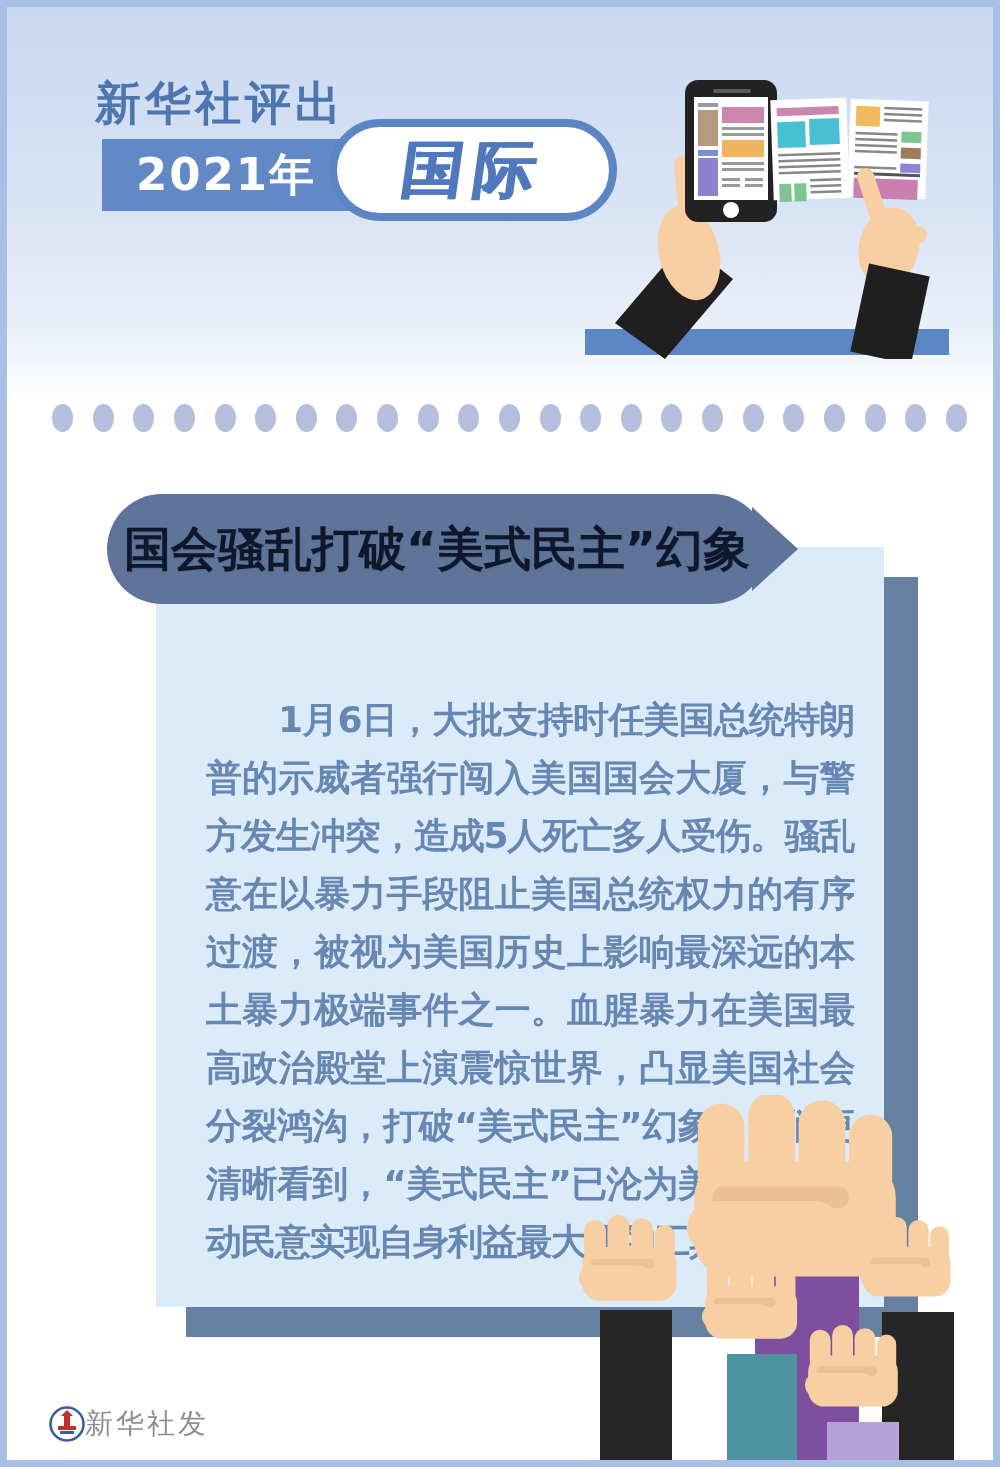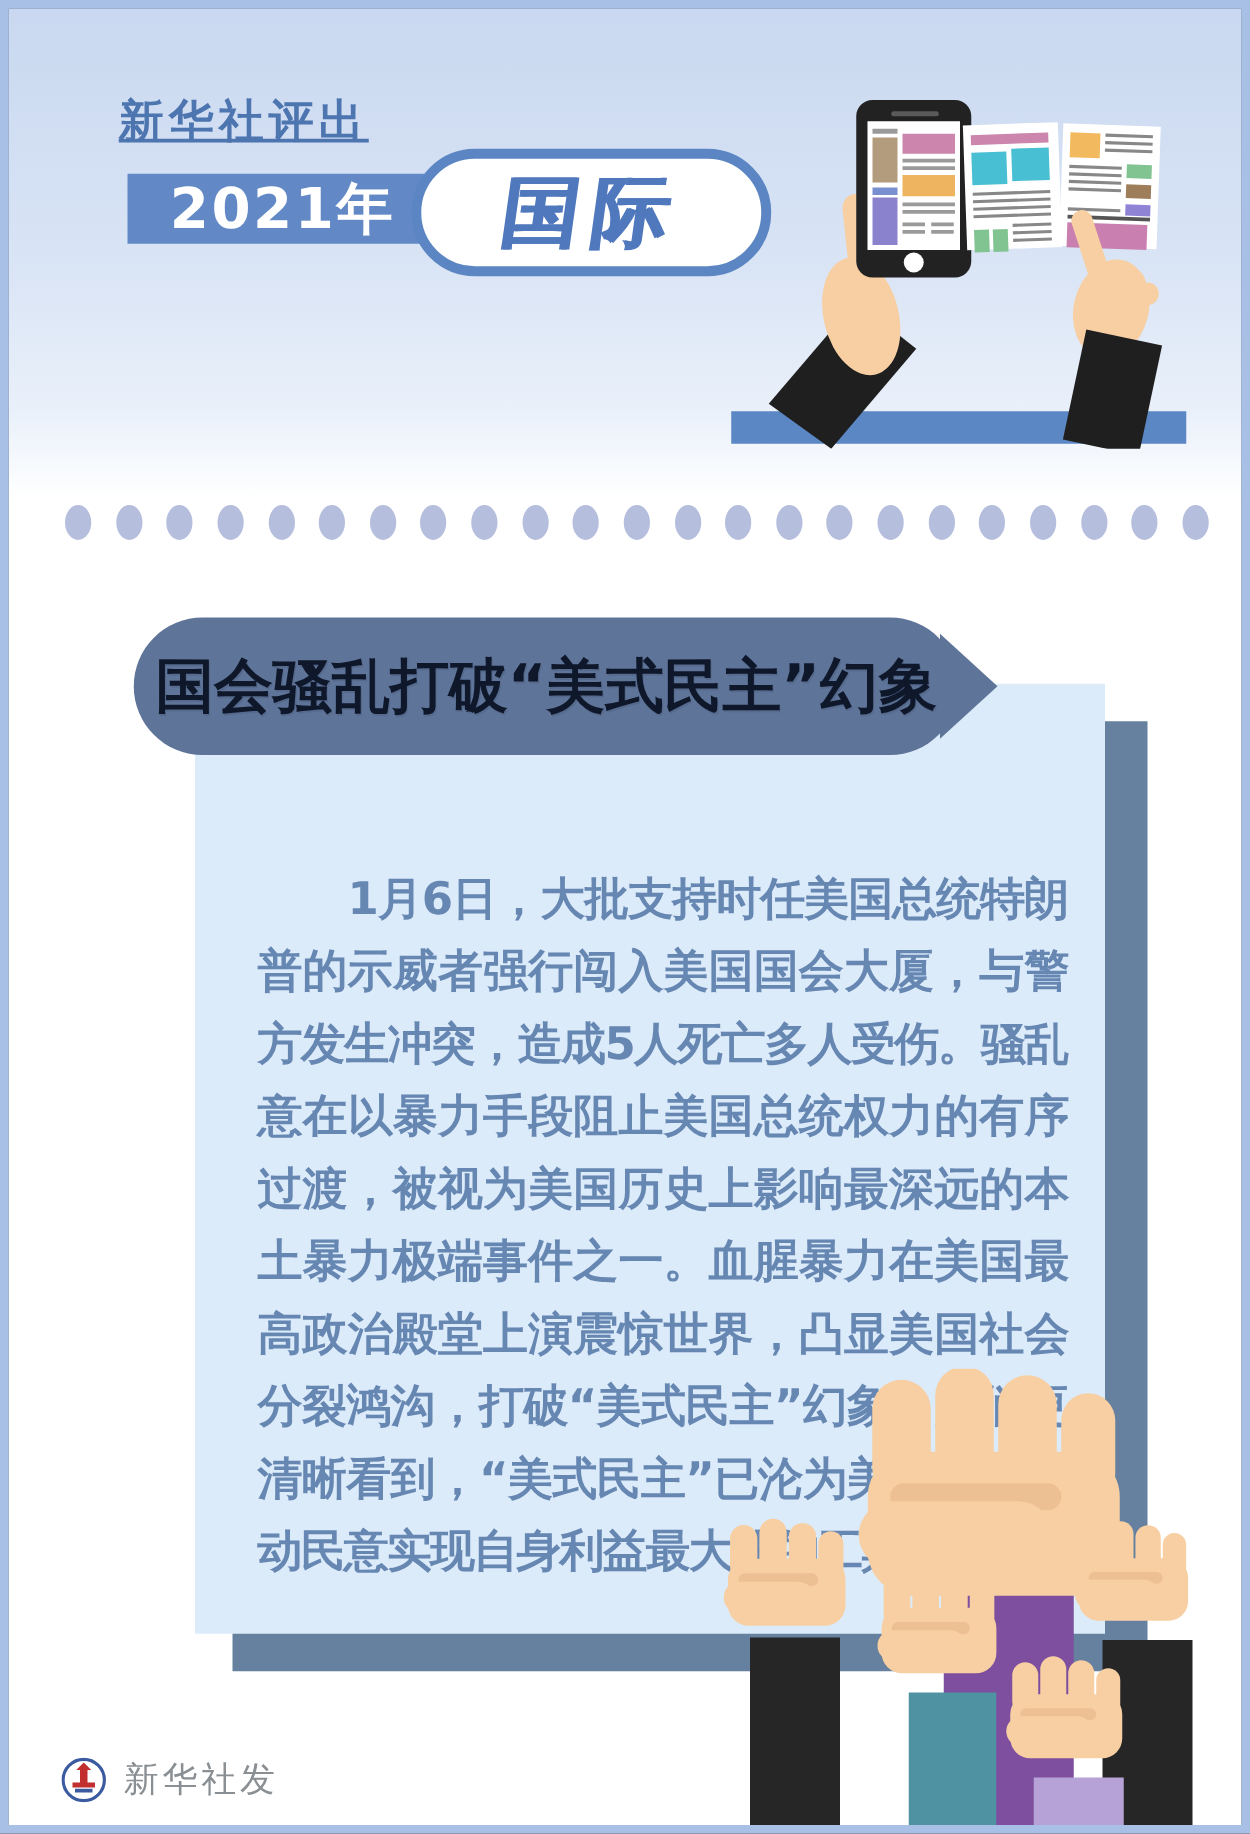--- a/index.html
+++ b/index.html
@@ -3,22 +3,22 @@
 <meta charset="utf-8">
 <style>
   html,body{margin:0;padding:0;background:#666;}
   .poster{
     position:relative;width:1000px;height:1467px;margin:0 auto;
     box-sizing:border-box;border:7px solid #a9c0e6;overflow:hidden;
     background:linear-gradient(180deg,#c9d8f0 0%,#d9e4f5 14%,#e9f0fa 22%,#ffffff 27%,#ffffff 100%);
     font-family:"DejaVu Sans","Liberation Sans",sans-serif;
   }
   
-  .brand{position:absolute;left:88px;top:66px;font-size:36px;font-weight:bold;color:#4d75af;letter-spacing:4px;text-decoration:underline;}
-  .year-bar{position:absolute;left:95px;top:132px;width:248px;height:56px;background:#6289c5;
+  .brand{position:absolute;left:88px;top:66px;font-size:46px;font-weight:bold;color:#4d75af;letter-spacing:4px;}
+  .year-bar{position:absolute;left:95px;top:132px;width:248px;height:72px;background:#6289c5;
     display:flex;align-items:center;justify-content:center;}
   .year-bar span{color:#ffffff;font-size:45px;font-weight:bold;letter-spacing:2px;}
   .intl-pill{position:absolute;left:322px;top:112px;width:272px;height:86px;background:#ffffff;
     border:8px solid #5c86c3;border-radius:52px;display:flex;align-items:center;justify-content:center;z-index:3;}
   .intl-pill span{color:#4f78bd;font-size:62px;font-weight:bold;transform:skewX(-8deg);letter-spacing:10px;text-shadow:2px 0 0 #4f78bd;}
   .big-title{position:absolute;left:88px;top:222px;font-size:118px;font-weight:bold;color:#5b84c0;
     letter-spacing:2px;text-shadow:5px 5px 0 rgba(70,100,150,.30);white-space:nowrap;}
   
   .dots{position:absolute;left:45px;top:396px;width:915px;height:30px;display:flex;justify-content:space-between;align-items:center;}
   .dots i{display:block;width:21px;height:28px;border-radius:50%;background:#b5bedd;}
@@ -31,21 +31,21 @@
   .headline-arrow{position:absolute;left:745px;top:500px;width:0;height:0;z-index:3;
     border-top:42px solid transparent;border-bottom:42px solid transparent;border-left:46px solid #5e7499;}
   .body-text{position:absolute;left:199px;top:648px;width:648px;z-index:3;
     color:#6787b3;font-size:36px;line-height:58px;font-weight:bold;letter-spacing:-1.5px;
     text-align:justify;text-indent:2em;}
   
   .top-illo{position:absolute;left:570px;top:48px;z-index:2;}
   .fists-illo{position:absolute;left:553px;top:1088px;z-index:4;}
   
   .footer{position:absolute;left:42px;top:1398px;display:flex;align-items:center;z-index:5;}
-  .credit{margin-left:14px;color:#8a8f93;font-size:28px;letter-spacing:3px;}
+  .credit{color:#8a8f93;font-size:28px;letter-spacing:3px;}
 </style>
 </head>
 <body>
 
 <div class="poster">
 
   <div class="brand">新华社评出</div>
   <div class="year-bar">
     <span>2021年</span>
   </div>

